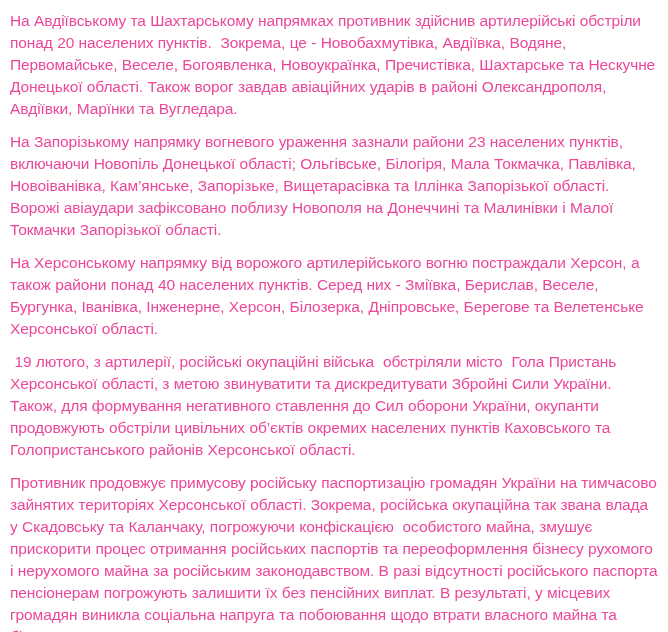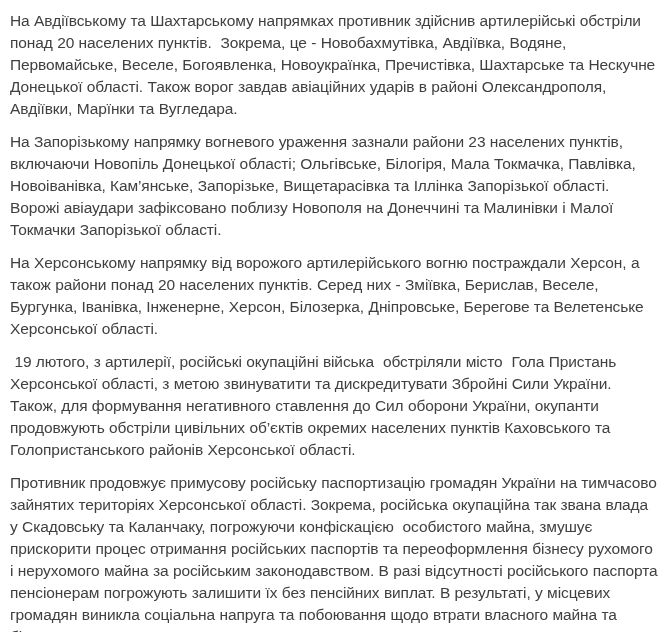--- a/index.html
+++ b/index.html
@@ -15,32 +15,32 @@
   }
   .doc {
     box-sizing: border-box;
     width: 668px;
     padding: 10px 8px 10px 10px;
   }
   .para {
     margin: 0 0 11px 0;
     font-size: 15.5px;
     line-height: 22px;
-    color: #404040;
+    color: #ec4899;
     letter-spacing: -0.1px;
     white-space: pre-wrap;       
     word-spacing: 0.2px;
   }
   .para:last-child {
     margin-bottom: 0;
   }
 </style>
 </head>
 <body>
 
 <div class="doc">
   <p class="para">На Авдіївському та Шахтарському напрямках противник здійснив артилерійські обстріли понад 20 населених пунктів.  Зокрема, це - Новобахмутівка, Авдіївка, Водяне, Первомайське, Веселе, Богоявленка, Новоукраїнка, Пречистівка, Шахтарське та Нескучне Донецької області. Також ворог завдав авіаційних ударів в районі Олександрополя, Авдіївки, Марїнки та Вугледара.</p>
   <p class="para">На Запорізькому напрямку вогневого ураження зазнали райони 23 населених пунктів, включаючи Новопіль Донецької області; Ольгівське, Білогіря, Мала Токмачка, Павлівка, Новоіванівка, Кам’янське, Запорізьке, Вищетарасівка та Іллінка Запорізької області. Ворожі авіаудари зафіксовано поблизу Новополя на Донеччині та Малинівки і Малої Токмачки Запорізької області.</p>
-  <p class="para">На Херсонському напрямку від ворожого артилерійського вогню постраждали Херсон, а також райони понад 20 населених пунктів. Серед них - Зміївка, Берислав, Веселе, Бургунка, Іванівка, Інженерне, Херсон, Білозерка, Дніпровське, Берегове та Велетенське Херсонської області.</p>
+  <p class="para">На Херсонському напрямку від ворожого артилерійського вогню постраждали Херсон, а також райони понад 40 населених пунктів. Серед них - Зміївка, Берислав, Веселе, Бургунка, Іванівка, Інженерне, Херсон, Білозерка, Дніпровське, Берегове та Велетенське Херсонської області.</p>
   <p class="para"> 19 лютого, з артилерії, російські окупаційні війська  обстріляли місто  Гола Пристань Херсонської області, з метою звинуватити та дискредитувати Збройні Сили України. Також, для формування негативного ставлення до Сил оборони України, окупанти продовжують обстріли цивільних об’єктів окремих населених пунктів Каховського та Голопристанського районів Херсонської області.</p>
   <p class="para">Противник продовжує примусову російську паспортизацію громадян України на тимчасово зайнятих територіях Херсонської області. Зокрема, російська окупаційна так звана влада у Скадовську та Каланчаку, погрожуючи конфіскацією  особистого майна, змушує прискорити процес отримання російських паспортів та переоформлення бізнесу рухомого і нерухомого майна за російським законодавством. В разі відсутності російського паспорта пенсіонерам погрожують залишити їх без пенсійних виплат. В результаті, у місцевих громадян виникла соціальна напруга та побоювання щодо втрати власного майна та бізнесу.</p>
 
 </div>
 
 </body></html>

